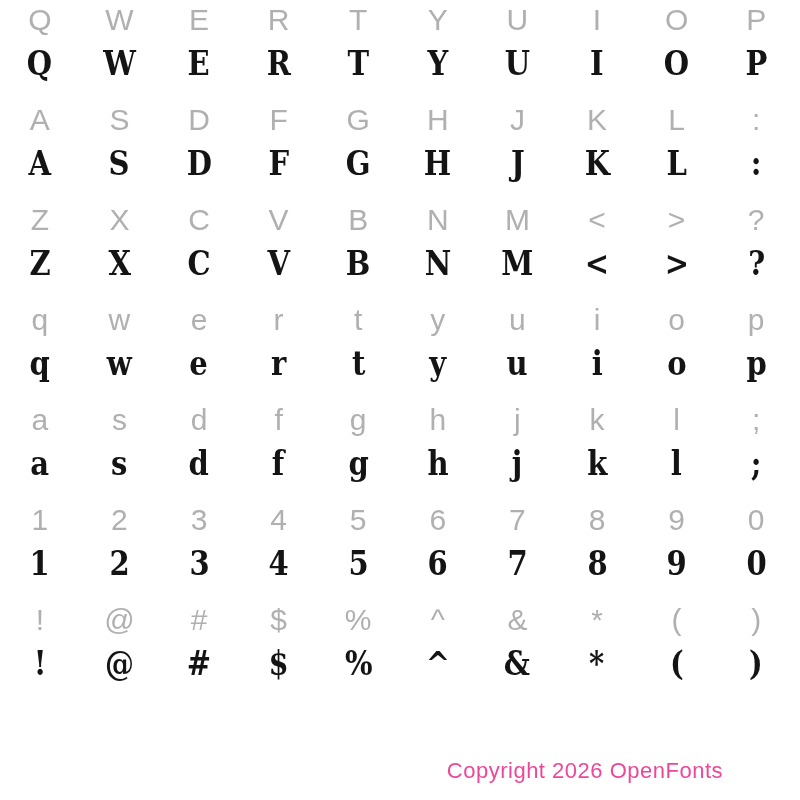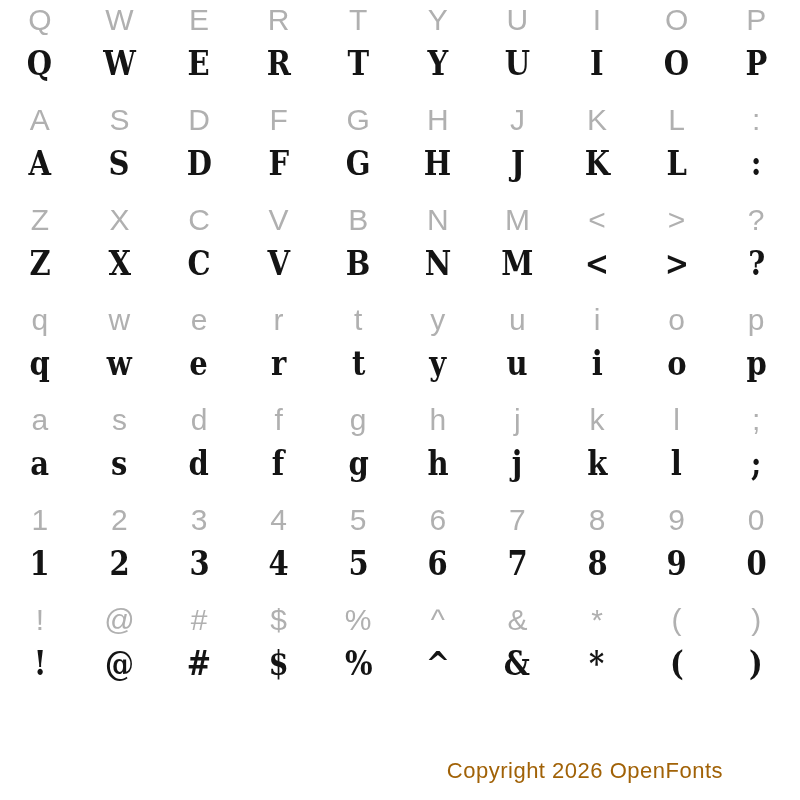--- a/index.html
+++ b/index.html
@@ -62,21 +62,21 @@
     display: inline-block;
   }
   .footer {
     position: absolute;
     top: 757px;
     right: 77px;
     height: 28px;
     line-height: 28px;
     font-size: 22px;
     letter-spacing: 0.5px;
-    color: #a16207;
+    color: #ec4899;
     font-family: "Liberation Sans", sans-serif;
   }
 </style>
 </head>
 <body>
 
 <div class="page">
   <div class="grid" id="glyph-grid">
       <div class="block">
         <div class="line ref">

